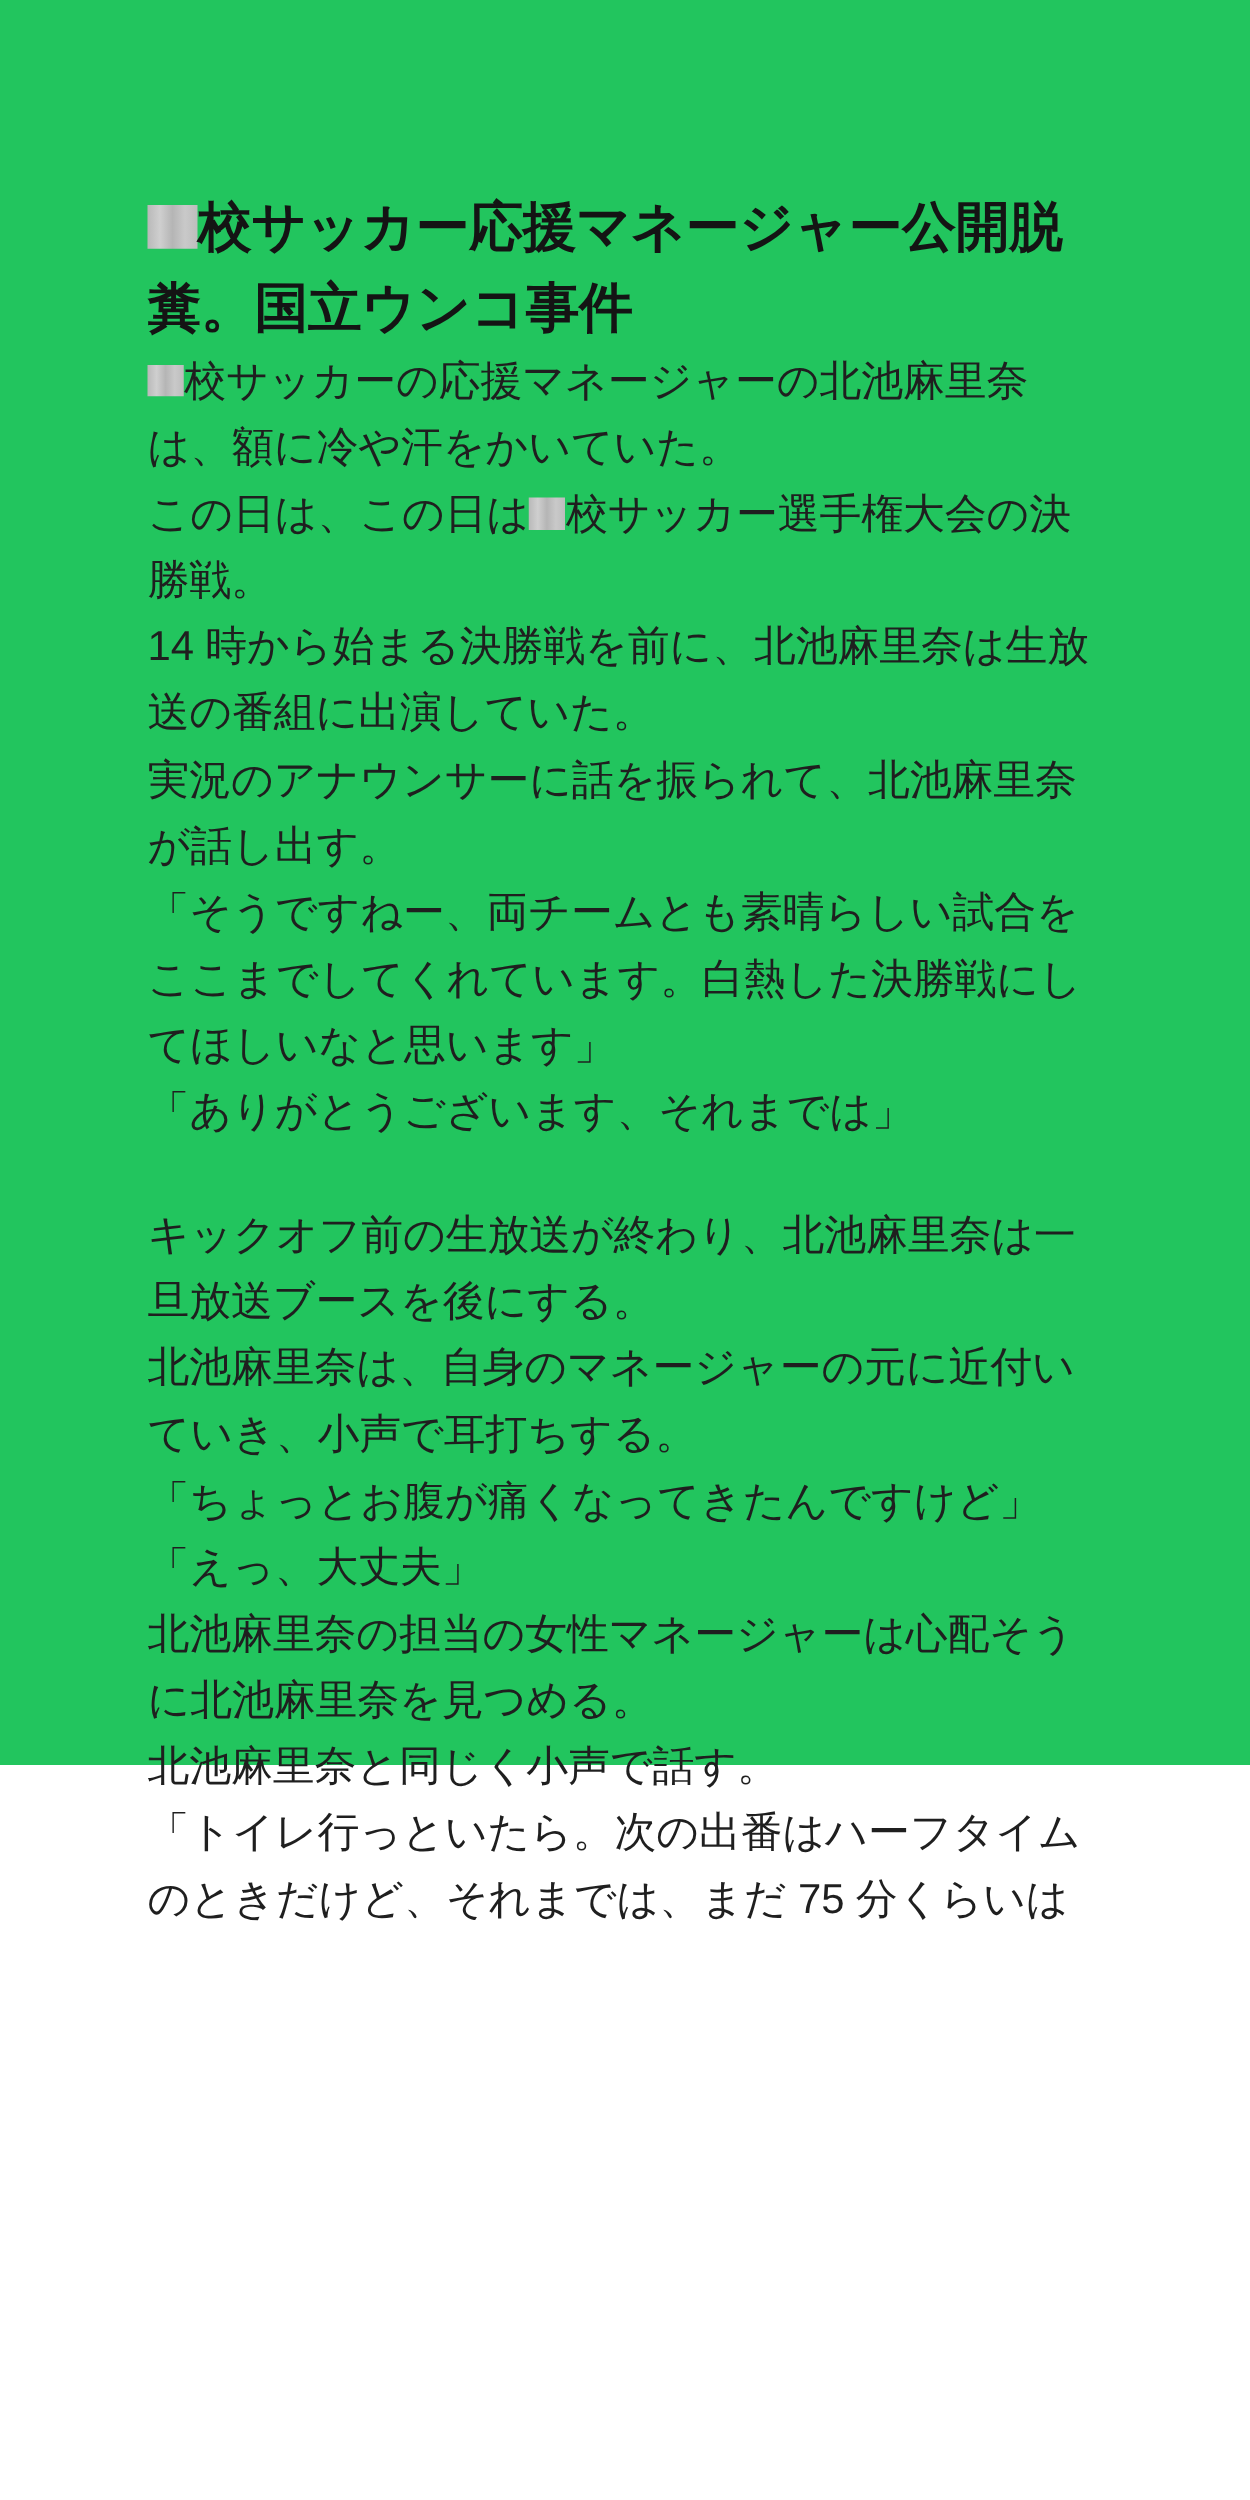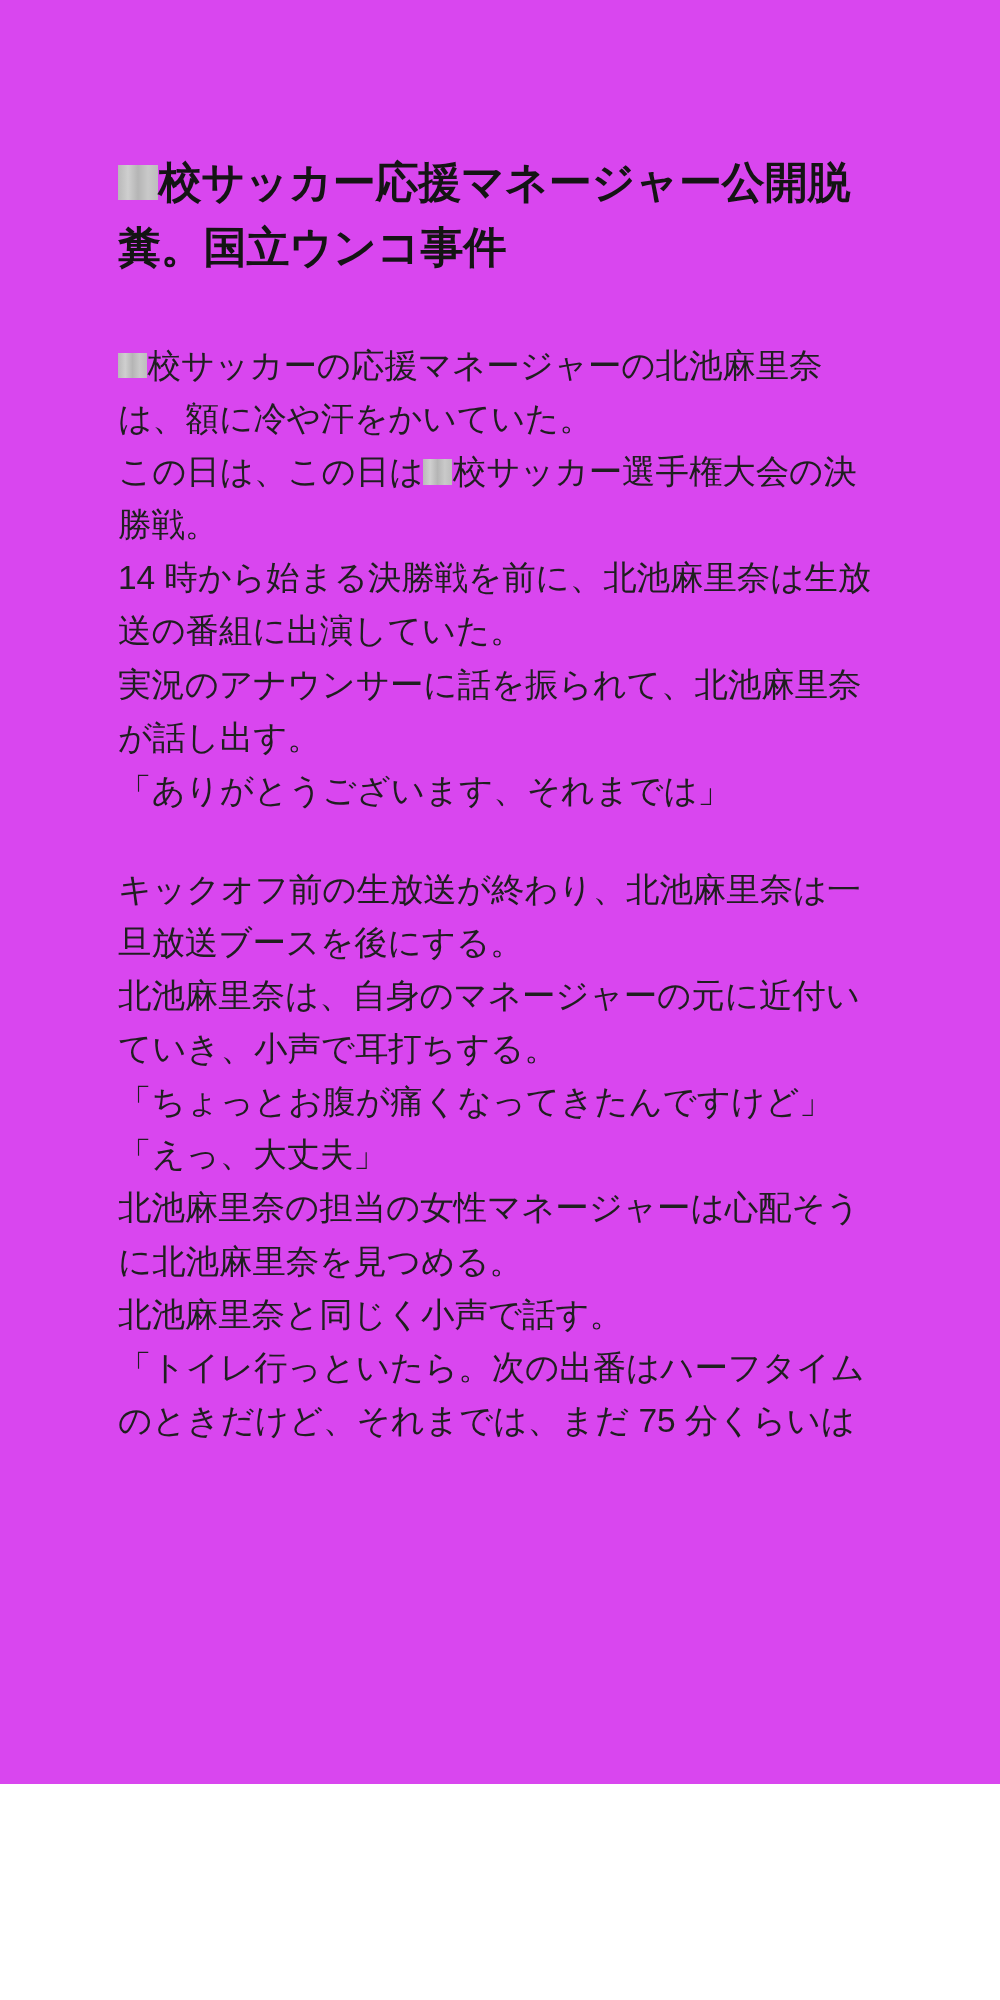--- a/index.html
+++ b/index.html
@@ -10,22 +10,22 @@
   body {
     width: 1000px;
     height: 2000px;
     font-family: "Liberation Sans", "DejaVu Sans", sans-serif;
     color: #1a1a1a;
     overflow: hidden;
   }
   .page {
     position: relative;
     width: 1000px;
-    height: 1784px;
-    background: #d946ef;
+    height: 1412px;
+    background: #22c55e;
     box-sizing: border-box;
     padding: 150px 118px 0 118px;
   }
   .doc-title {
     font-size: 43px;
     line-height: 1.50;
     font-weight: 700;
     letter-spacing: -0.2px;
     margin: 0 0 0 0;
     color: #141414;
@@ -33,21 +33,20 @@
   }
   .redact {
     display: inline-block;
     width: 0.92em;
     height: 0.80em;
     background: linear-gradient(90deg,#b9b9b9 0%, #cfcfcf 25%, #b5b5b5 50%, #c9c9c9 75%, #bdbdbd 100%);
     vertical-align: -0.06em;
     margin-right: 0.02em;
   }
   .body-block {
-    margin-top: 60px;
   }
   .para {
     font-size: 33.5px;
     line-height: 1.585;
     font-weight: 500;
     margin: 0;
     color: #1f1f1f;
     letter-spacing: -0.1px;
   }
   .para .redact {
@@ -72,20 +71,21 @@
 
     <p class="para"><span class="redact"></span><span>校サッカーの応援マネージャーの北池麻里奈は、額に冷や汗をかいていた。</span></p>
 
     <p class="para"><span>この日は、この日は</span><span class="redact"></span><span>校サッカー選手権大会の決勝戦。</span></p>
 
     <p class="para">14 時から始まる決勝戦を前に、北池麻里奈は生放送の番組に出演していた。</p>
 
 
     <p class="para">実況のアナウンサーに話を振られて、北池麻里奈が話し出す。</p>
 
+    <p class="para">「そうですねー、両チームとも素晴らしい試合をここまでしてくれています。白熱した決勝戦にしてほしいなと思います」</p>
 
     <p class="para">「ありがとうございます、それまでは」</p>
 
     <div class="gap"></div>
 
     <p class="para">キックオフ前の生放送が終わり、北池麻里奈は一旦放送ブースを後にする。</p>
 
     <p class="para">北池麻里奈は、自身のマネージャーの元に近付いていき、小声で耳打ちする。</p>
 
     <p class="para">「ちょっとお腹が痛くなってきたんですけど」</p>

